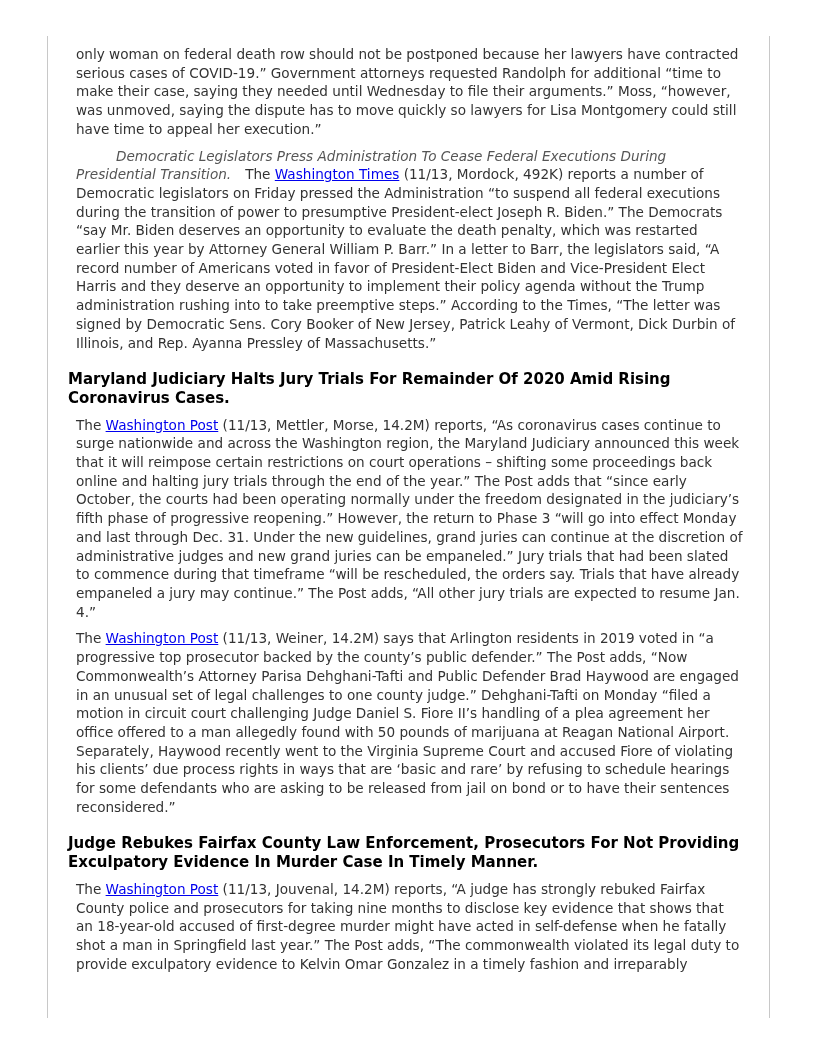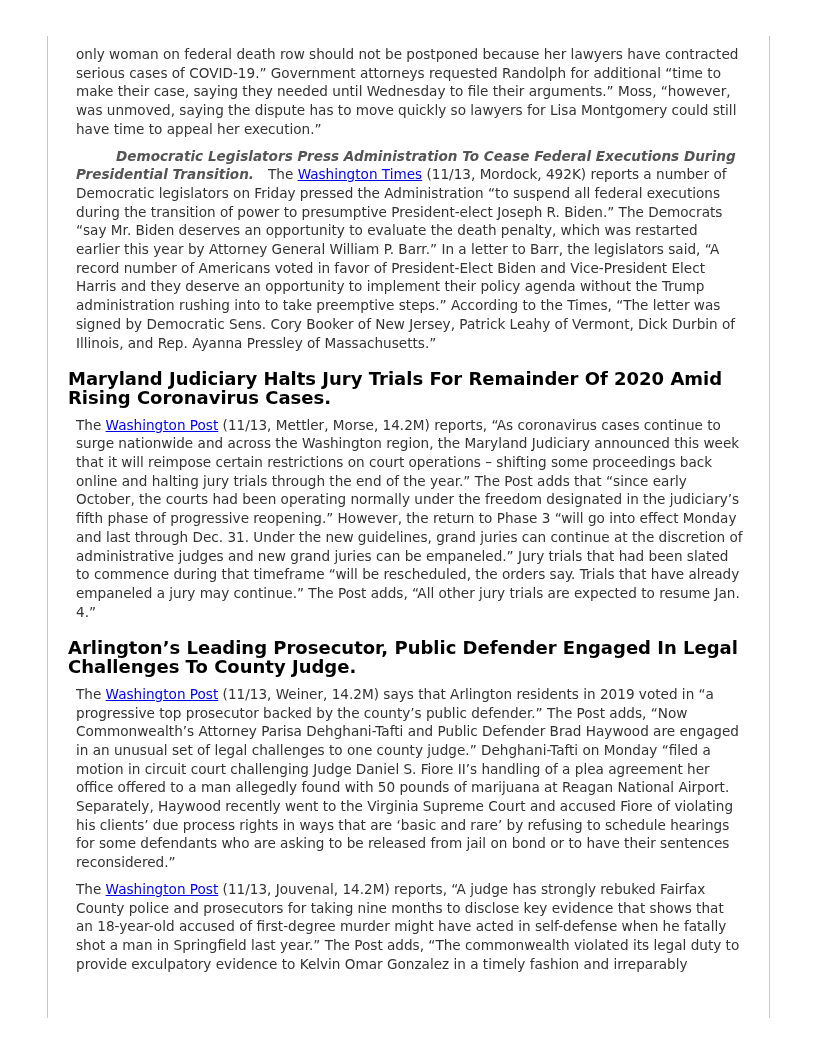--- a/index.html
+++ b/index.html
@@ -5,44 +5,44 @@
     html, body { margin: 0; padding: 0; background: #ffffff; }
     body { width: 816px; height: 1056px; position: relative; overflow: hidden;
       font-family: "DejaVu Sans", sans-serif; }
     .page-frame { position: absolute; left: 47px; top: 36px; width: 721px; height: 982px;
       border-left: 1px solid #c8c8c8; border-right: 1px solid #c8c8c8; }
     .content { position: absolute; left: 68px; top: 37px; width: 684px;
       font-size: 13.6px; line-height: 18.7px; color: #333333; }
     p { margin: 0; }
     .para { margin: 8px; }
     .indent-head { text-indent: 40px; }
-    .inline-head { font-weight: bold; font-style: italic; color: #555555; }
+    .inline-head { font-weight: normal; font-style: italic; color: #555555; }
     .gap { display: inline-block; width: 14px; }
     a { color: #0000ee; }
-    h2 { font-size: 18px; line-height: 18.7px; font-weight: bold; color: #000000;
+    h2 { font-size: 15px; line-height: 18.7px; font-weight: bold; color: #000000;
       margin: 18px 0 5px 0; }
   </style>
 </head>
 <body>
 
 <div class="page-frame"></div>
 
 <div class="content">
 
   <p class="para">only woman on federal death row should not be postponed because her lawyers have contracted serious cases of COVID-19.” Government attorneys requested Randolph for additional “time to make their case, saying they needed until Wednesday to file their arguments.” Moss, “however, was unmoved, saying the dispute has to move quickly so lawyers for Lisa Montgomery could still have time to appeal her execution.”</p>
 
   <p class="para indent-head"><span class="inline-head">Democratic Legislators Press Administration To Cease Federal Executions During Presidential Transition.</span><span class="gap"></span><span>The</span> <a href="#">Washington Times</a><span> (11/13, Mordock, 492K) reports a number of Democratic legislators on Friday pressed the Administration “to suspend all federal executions during the transition of power to presumptive President-elect Joseph R. Biden.” The Democrats “say Mr. Biden deserves an opportunity to evaluate the death penalty, which was restarted earlier this year by Attorney General William P. Barr.” In a letter to Barr, the legislators said, “A record number of Americans voted in favor of President-Elect Biden and Vice-President Elect Harris and they deserve an opportunity to implement their policy agenda without the Trump administration rushing into to take preemptive steps.” According to the Times, “The letter was signed by Democratic Sens. Cory Booker of New Jersey, Patrick Leahy of Vermont, Dick Durbin of Illinois, and Rep. Ayanna Pressley of Massachusetts.”</span></p>
 
   <div>
     <h2>Maryland Judiciary Halts Jury Trials For Remainder Of 2020 Amid Rising Coronavirus Cases.</h2>
     <p class="para"><span>The </span><a href="#">Washington Post</a><span> (11/13, Mettler, Morse, 14.2M) reports, “As coronavirus cases continue to surge nationwide and across the Washington region, the Maryland Judiciary announced this week that it will reimpose certain restrictions on court operations – shifting some proceedings back online and halting jury trials through the end of the year.” The Post adds that “since early October, the courts had been operating normally under the freedom designated in the judiciary’s fifth phase of progressive reopening.” However, the return to Phase 3 “will go into effect Monday and last through Dec. 31. Under the new guidelines, grand juries can continue at the discretion of administrative judges and new grand juries can be empaneled.” Jury trials that had been slated to commence during that timeframe “will be rescheduled, the orders say. Trials that have already empaneled a jury may continue.” The Post adds, “All other jury trials are expected to resume Jan. 4.”</span></p>
   </div>
 
   <div>
-    <h2>Arlington’s Leading Prosecutor, Public Defender Engaged In Legal Challenges To County Judge.</h2>
     <p class="para"><span>The </span><a href="#">Washington Post</a><span> (11/13, Weiner, 14.2M) says that Arlington residents in 2019 voted in “a progressive top prosecutor backed by the county’s public defender.” The Post adds, “Now Commonwealth’s Attorney Parisa Dehghani-Tafti and Public Defender Brad Haywood are engaged in an unusual set of legal challenges to one county judge.” Dehghani-Tafti on Monday “filed a motion in circuit court challenging Judge Daniel S. Fiore II’s handling of a plea agreement her office offered to a man allegedly found with 50 pounds of marijuana at Reagan National Airport. Separately, Haywood recently went to the Virginia Supreme Court and accused Fiore of violating his clients’ due process rights in ways that are ‘basic and rare’ by refusing to schedule hearings for some defendants who are asking to be released from jail on bond or to have their sentences reconsidered.”</span></p>
   </div>
 
   <div>
+    <h2>Judge Rebukes Fairfax County Law Enforcement, Prosecutors For Not Providing Exculpatory Evidence In Murder Case In Timely Manner.</h2>
     <p class="para"><span>The </span><a href="#">Washington Post</a><span> (11/13, Jouvenal, 14.2M) reports, “A judge has strongly rebuked Fairfax County police and prosecutors for taking nine months to disclose key evidence that shows that an 18-year-old accused of first-degree murder might have acted in self-defense when he fatally shot a man in Springfield last year.” The Post adds, “The commonwealth violated its legal duty to provide exculpatory evidence to Kelvin Omar Gonzalez in a timely fashion and irreparably</span></p>
   </div>
 
 </div>
 
 </body></html>

